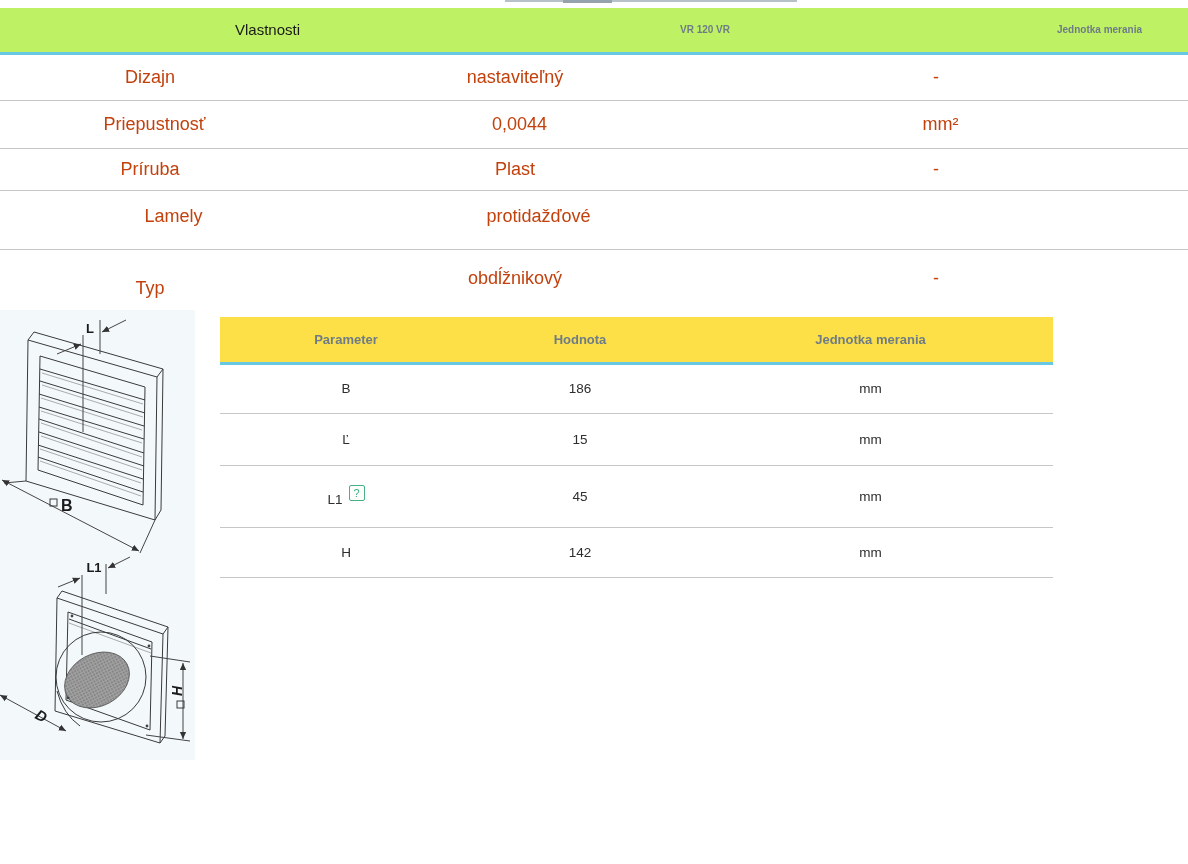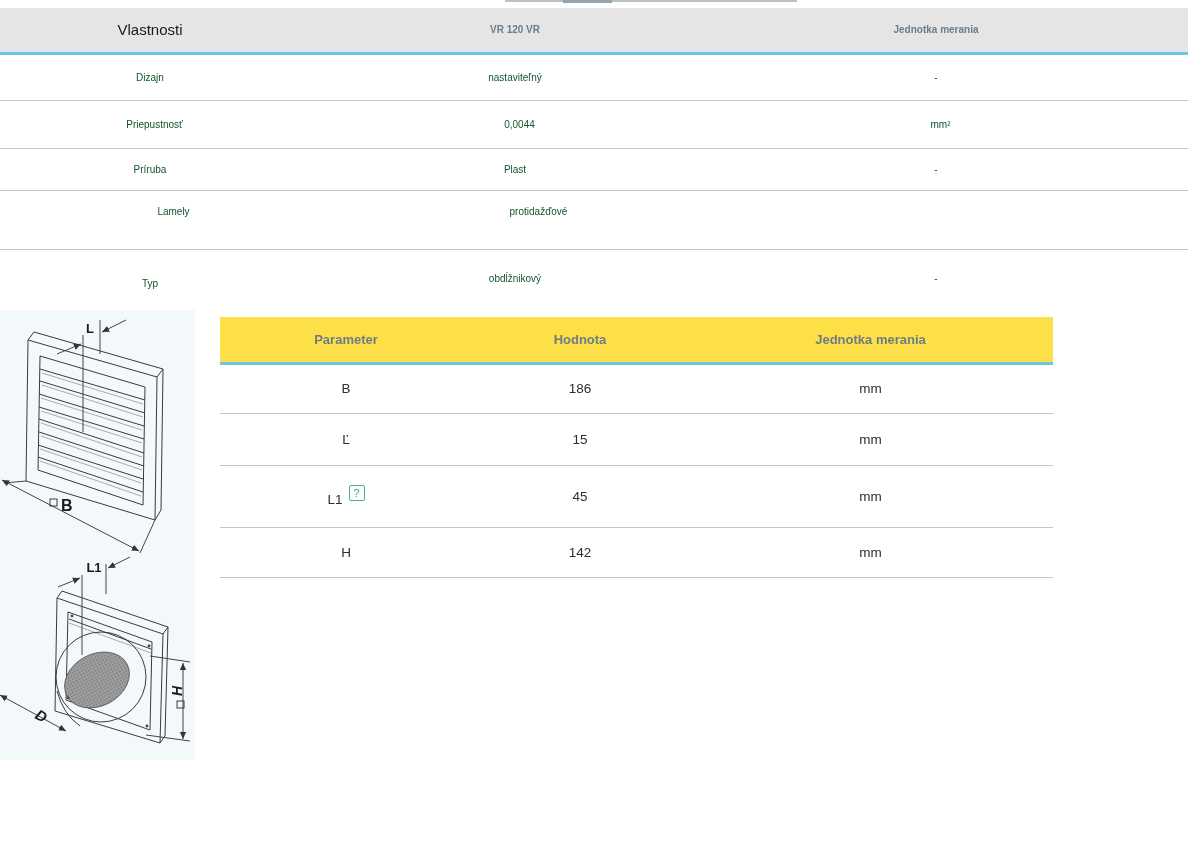--- a/index.html
+++ b/index.html
@@ -10,25 +10,25 @@
   
   .artifact { position:absolute; top:0; left:505px; width:292px; height:2px; background:#b7c1c8; }
   .artifact-dark { position:absolute; top:0; left:563px; width:49px; height:3px; background:#97a3ac; }
 
   
   table { border-collapse:collapse; table-layout:fixed; }
   td, th { text-align:center; vertical-align:middle; font-weight:normal; }
 
   .props { position:absolute; left:0; top:8px; width:1188px; }
   .props thead th {
-    height:45px; background:#e5e5e5; border-bottom:3px solid #68c7e3;
+    height:45px; background:#bef264; border-bottom:3px solid #68c7e3;text-align:right;
   }
   .props thead th.main { font-size:15px; color:#1a1a1a; }
   .props thead th.sub { font-size:10px; font-weight:bold; color:#6e7c87; }
-  .props tbody td { font-size:10px; color:#14532d; border-bottom:1px solid #c6c6c6; }
+  .props tbody td { font-size:18px; color:#c2410c; border-bottom:1px solid #c6c6c6; }
   .props tr.r0 td { height:47px; }
   .props tr.r1 td { height:48px;padding-left:9px; }
   .props tr.r2 td { height:42px; }
   .props tr.r3 td { height:59px; vertical-align:top; padding-top:15px;padding-left:47px; }
   .props tr.r4 td { height:58px; border-bottom:none; }
   .props tr.r4 td.lbl { vertical-align:top; padding-top:28px; }
 
   
   .dims { position:absolute; left:220px; top:317px; width:833px; }
   .dims thead th {

